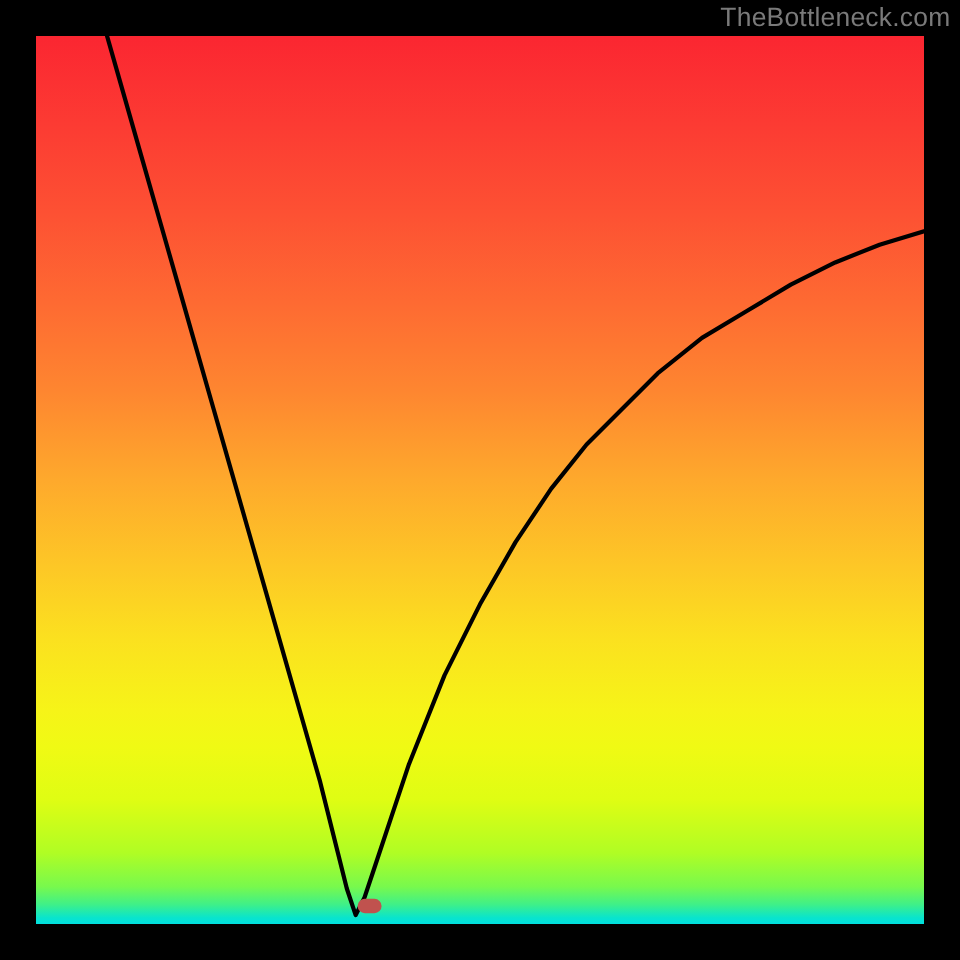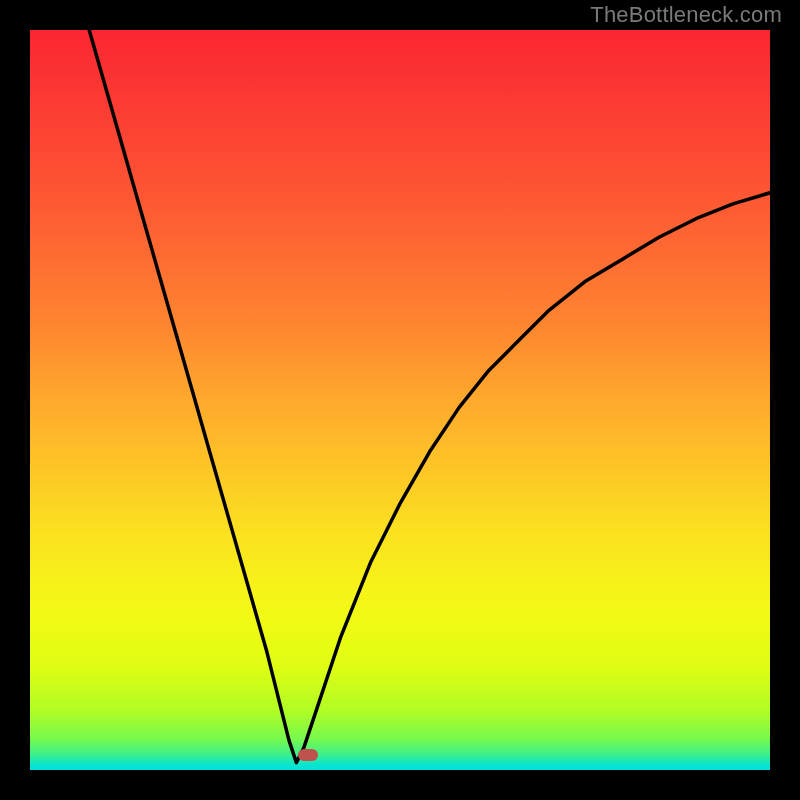--- a/index.html
+++ b/index.html
@@ -7,21 +7,21 @@
     padding: 0;
     width: 800px;
     height: 800px;
     background: #000;
     position: relative;
     font-family: Arial, Helvetica, sans-serif;
   }
   .watermark {
     position: absolute;
     top: 2px;
-    right: 18px;
+    right: 8px;
     color: #7a7a7a;
     font-size: 22px;
     letter-spacing: 0.2px;
     z-index: 5;
   }
   .plot-area {
     position: absolute;
     left: 30px;
     top: 30px;
     width: 740px;

